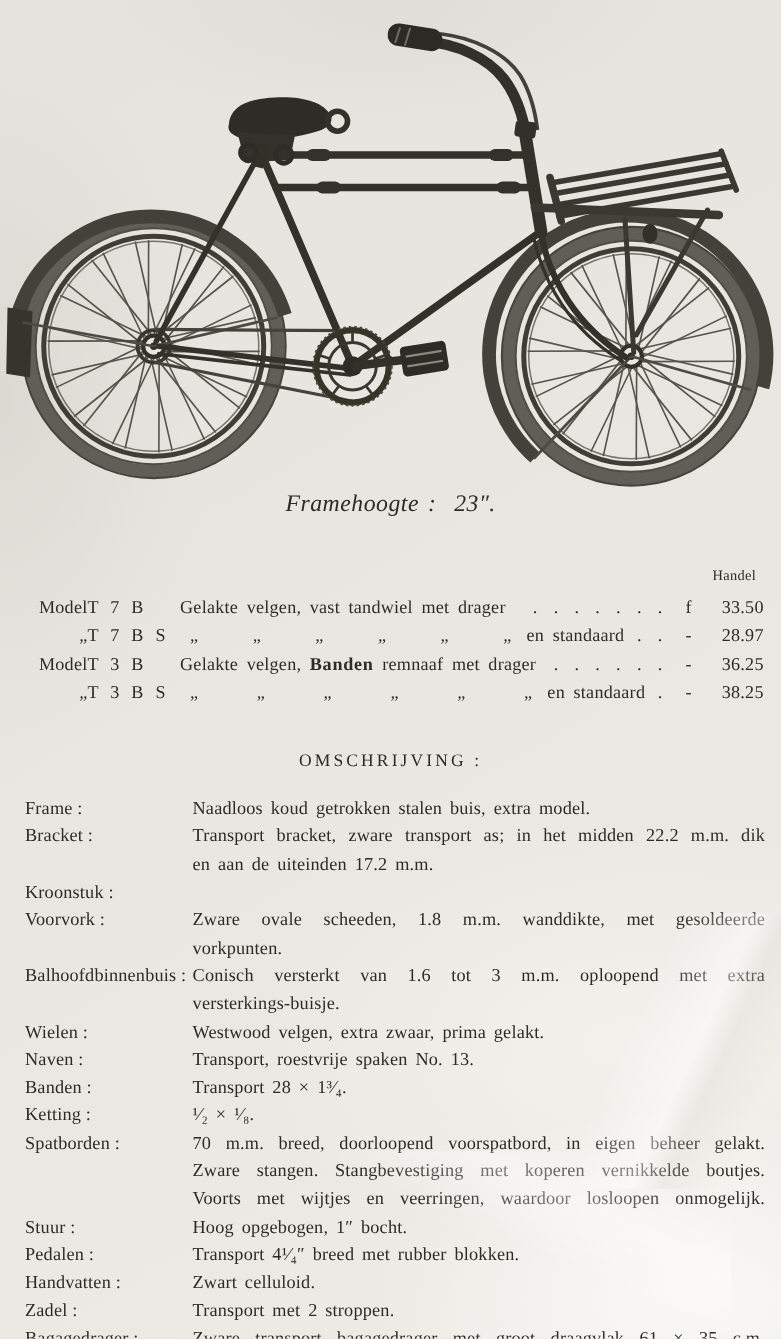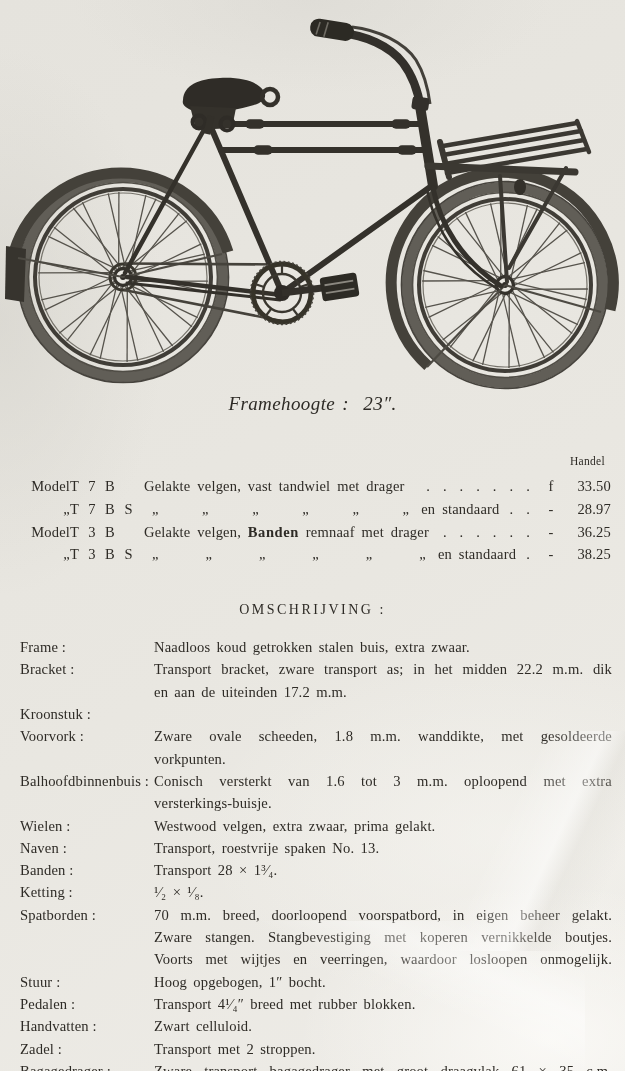--- a/index.html
+++ b/index.html
@@ -310,21 +310,21 @@
         </div>
       </div>
   </section>
 
   <h2 class="heading">OMSCHRIJVING :</h2>
 
   <section class="spec-list">
       <div class="spec-row">
         <div class="spec-label">Frame :</div>
         <div class="spec-value">
-          <div class="spec-line">Naadloos koud getrokken stalen buis, extra zwaar.</div>
+          <div class="spec-line">Naadloos koud getrokken stalen buis, extra model.</div>
         </div>
       </div>
       <div class="spec-row">
         <div class="spec-label">Bracket :</div>
         <div class="spec-value">
           <div class="spec-line just">Transport bracket, zware transport as; in het midden 22.2 m.m. dik</div>
           <div class="spec-line">en aan de uiteinden 17.2 m.m.</div>
         </div>
       </div>
       <div class="spec-row">

